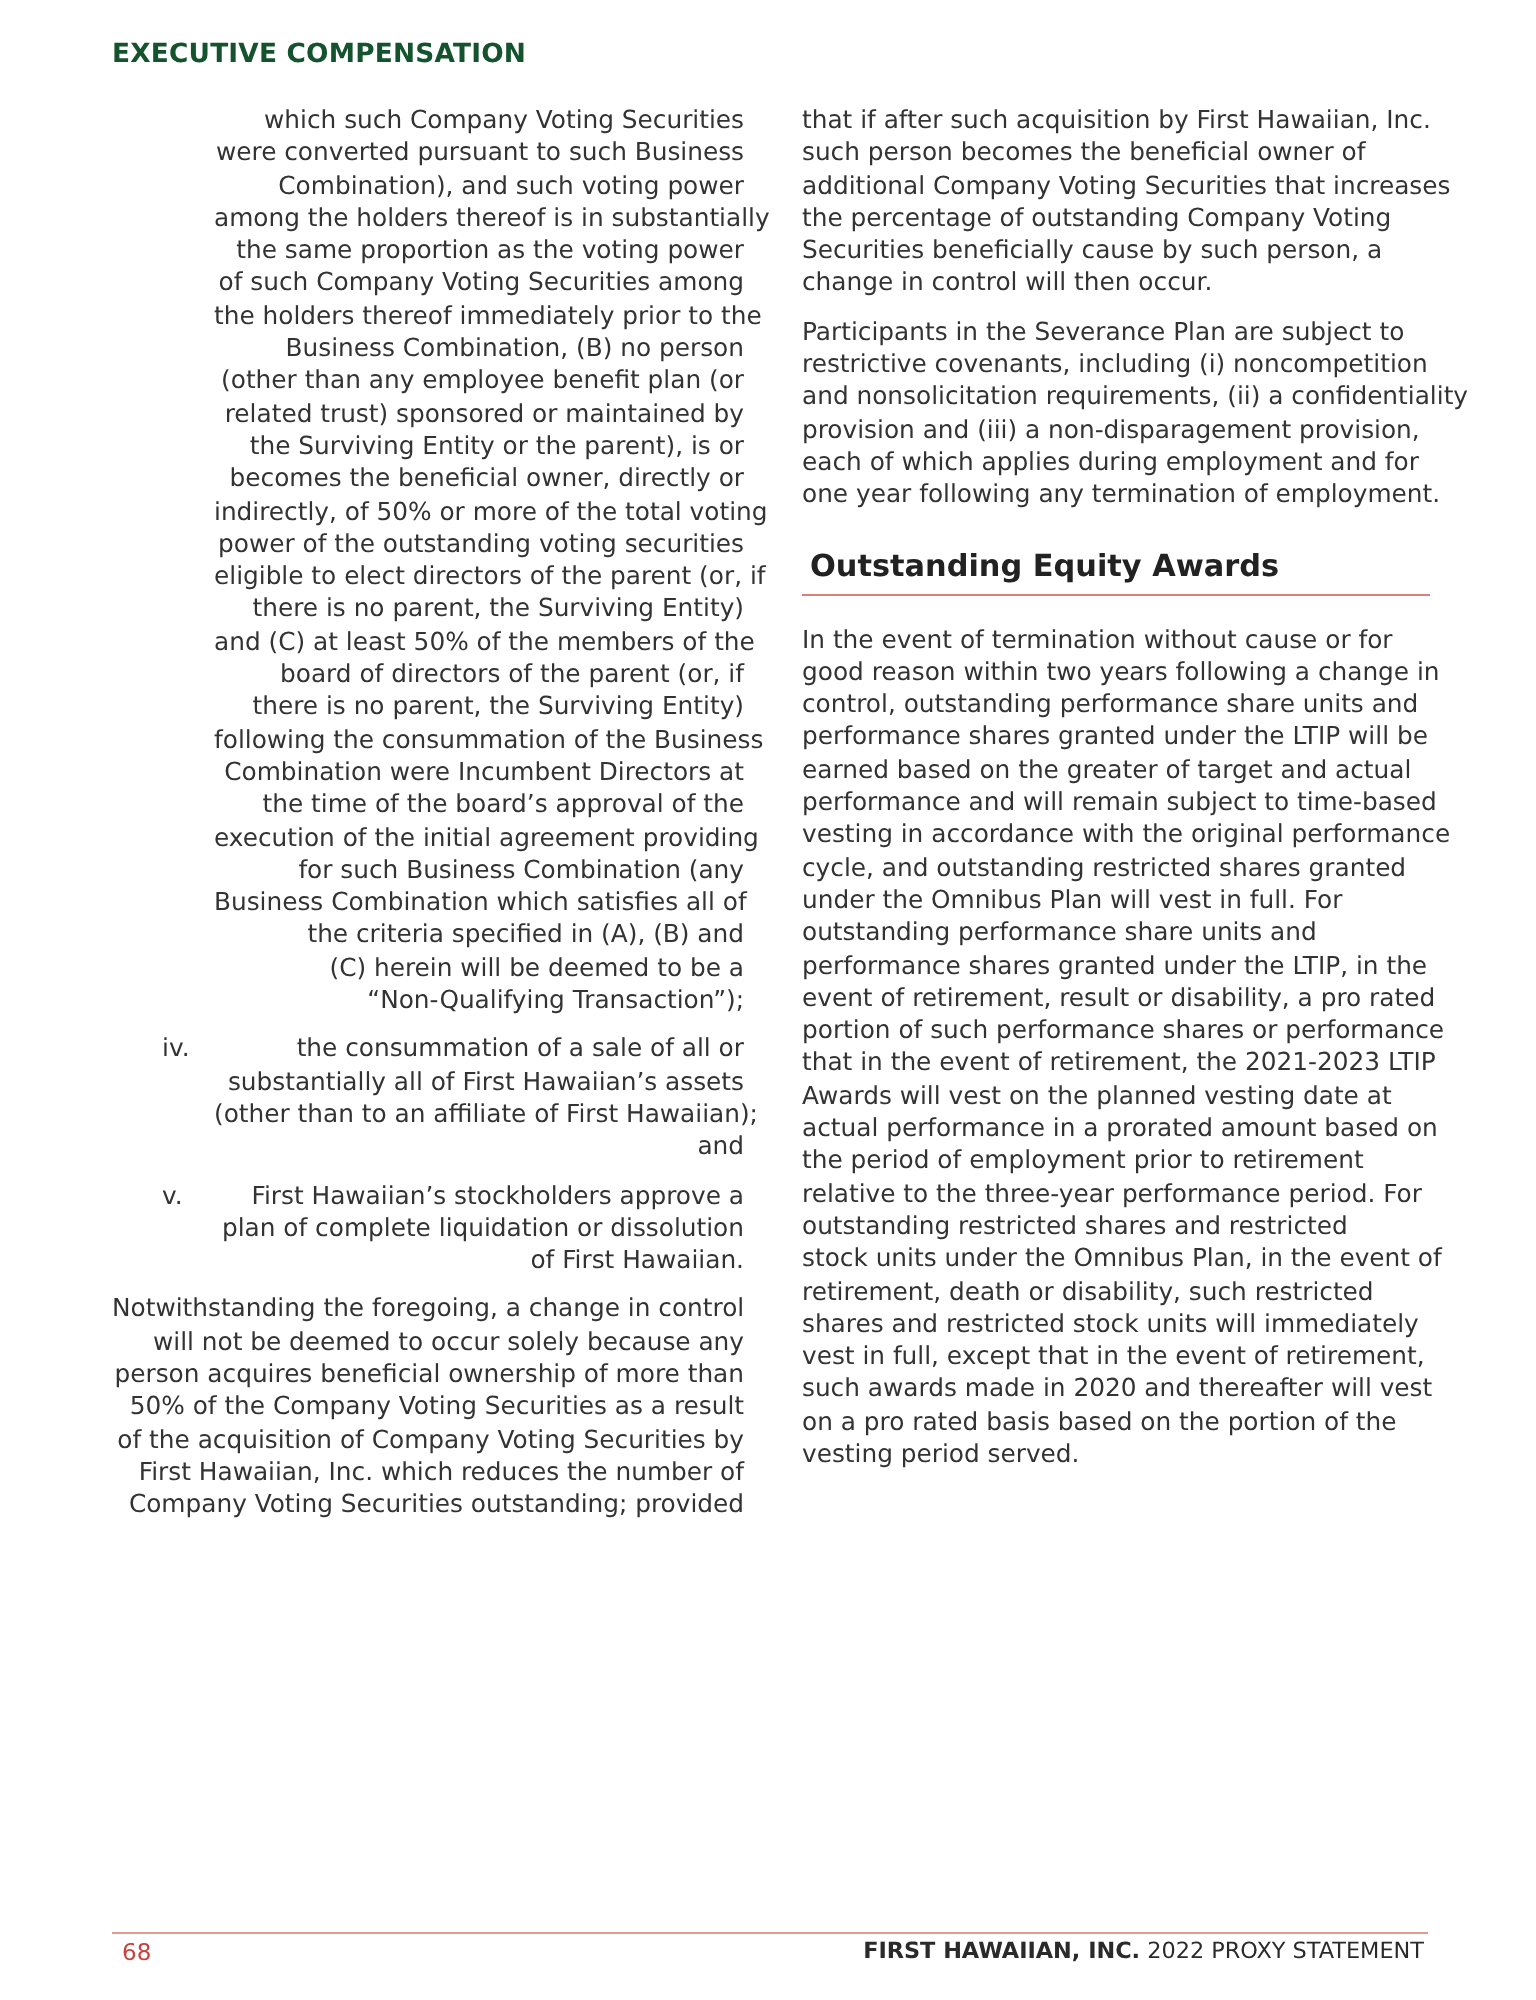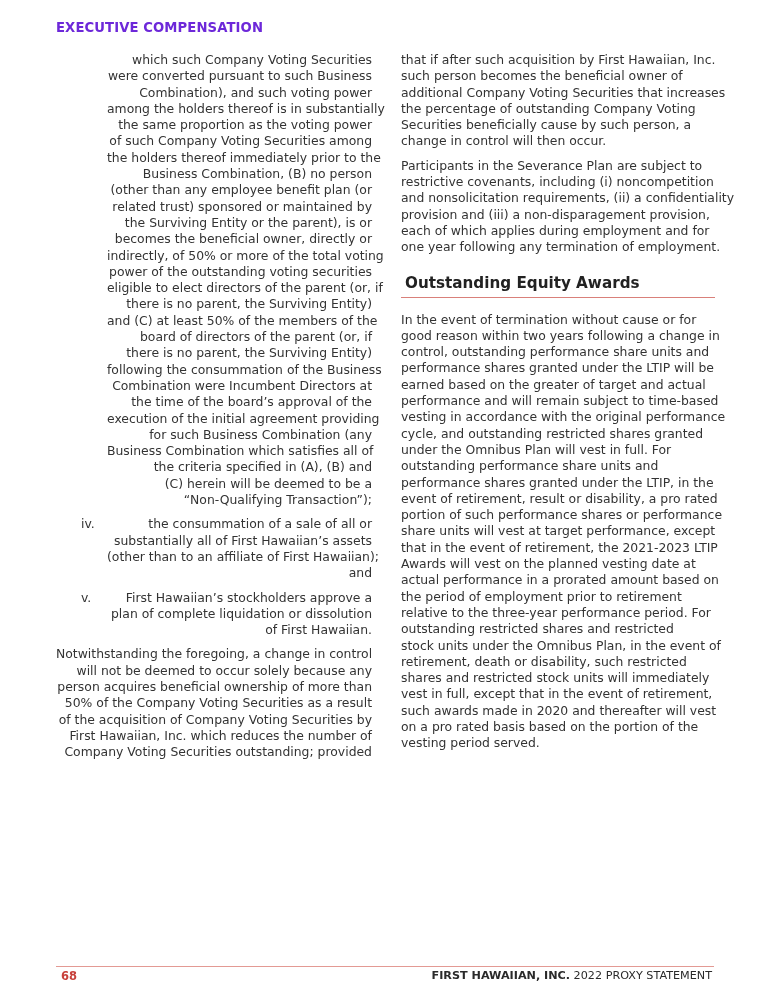--- a/index.html
+++ b/index.html
@@ -16,21 +16,21 @@
       color: #333333;
     }
     .section-header {
       position: absolute;
       left: 56px;
       top: 20px;
       font-family: "DejaVu Sans", sans-serif;
       font-weight: bold;
       font-size: 13.2px;
       letter-spacing: 0.1px;
-      color: #6d28d9;
+      color: #14532d;
     }
     .col {
       position: absolute;
       top: 52px;
       font-size: 12.4px;
       line-height: 16.3px;
       color: #333333;
     }
     .col-left {
       left: 56px;
@@ -82,21 +82,21 @@
       left: 56px;
       width: 658px;
       top: 966px;
       height: 0;
       border-top: 1.5px solid #e39a94;
     }
     .page-number {
       position: absolute;
       left: 61px;
       top: 969px;
-      font-weight: bold;
+      font-weight: normal;
       font-size: 11.5px;
       color: #c8413b;
     }
     .footer-right {
       position: absolute;
       right: 56px;
       top: 969px;
       font-size: 11.2px;
       color: #2a2a2a;
       white-space: nowrap;
@@ -197,21 +197,20 @@
     <span class="line">performance shares granted under the LTIP will be</span>
     <span class="line">earned based on the greater of target and actual</span>
     <span class="line">performance and will remain subject to time-based</span>
     <span class="line">vesting in accordance with the original performance</span>
     <span class="line">cycle, and outstanding restricted shares granted</span>
     <span class="line">under the Omnibus Plan will vest in full. For</span>
     <span class="line">outstanding performance share units and</span>
     <span class="line">performance shares granted under the LTIP, in the</span>
     <span class="line">event of retirement, result or disability, a pro rated</span>
     <span class="line">portion of such performance shares or performance</span>
-    <span class="line">share units will vest at target performance, except</span>
     <span class="line">that in the event of retirement, the 2021-2023 LTIP</span>
     <span class="line">Awards will vest on the planned vesting date at</span>
     <span class="line">actual performance in a prorated amount based on</span>
     <span class="line">the period of employment prior to retirement</span>
     <span class="line">relative to the three-year performance period. For</span>
     <span class="line">outstanding restricted shares and restricted</span>
     <span class="line">stock units under the Omnibus Plan, in the event of</span>
     <span class="line">retirement, death or disability, such restricted</span>
     <span class="line">shares and restricted stock units will immediately</span>
     <span class="line">vest in full, except that in the event of retirement,</span>

